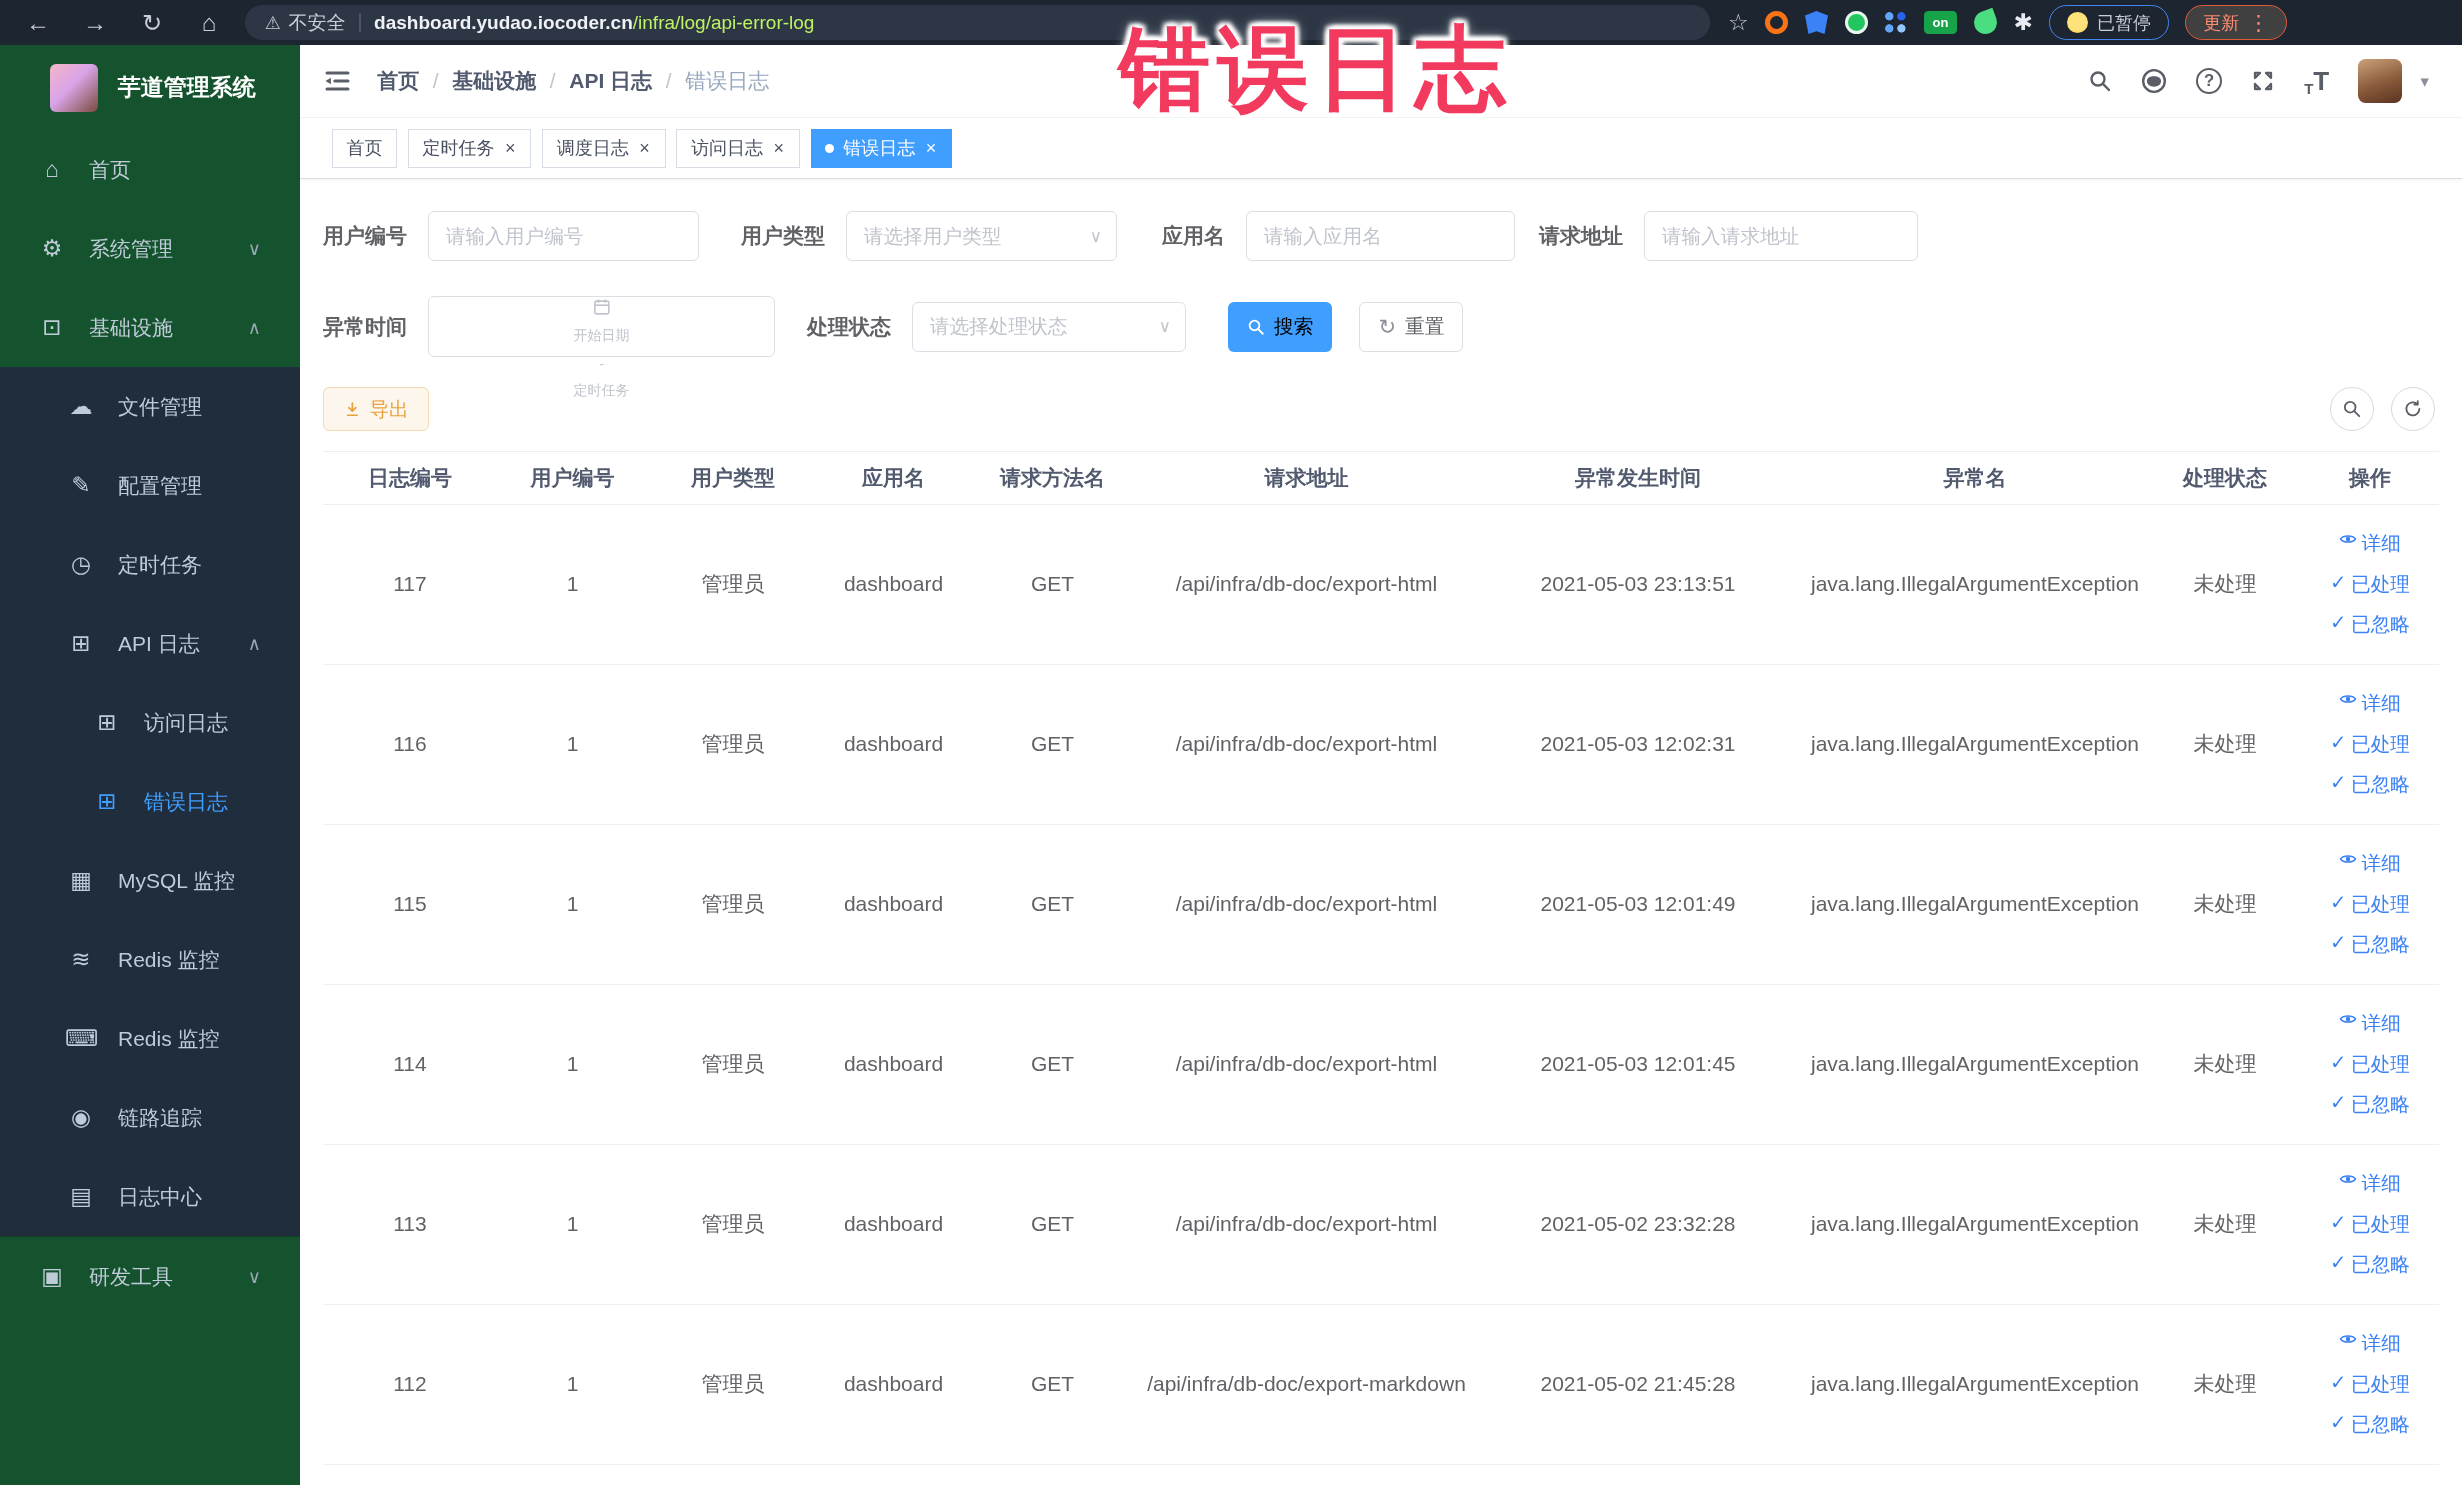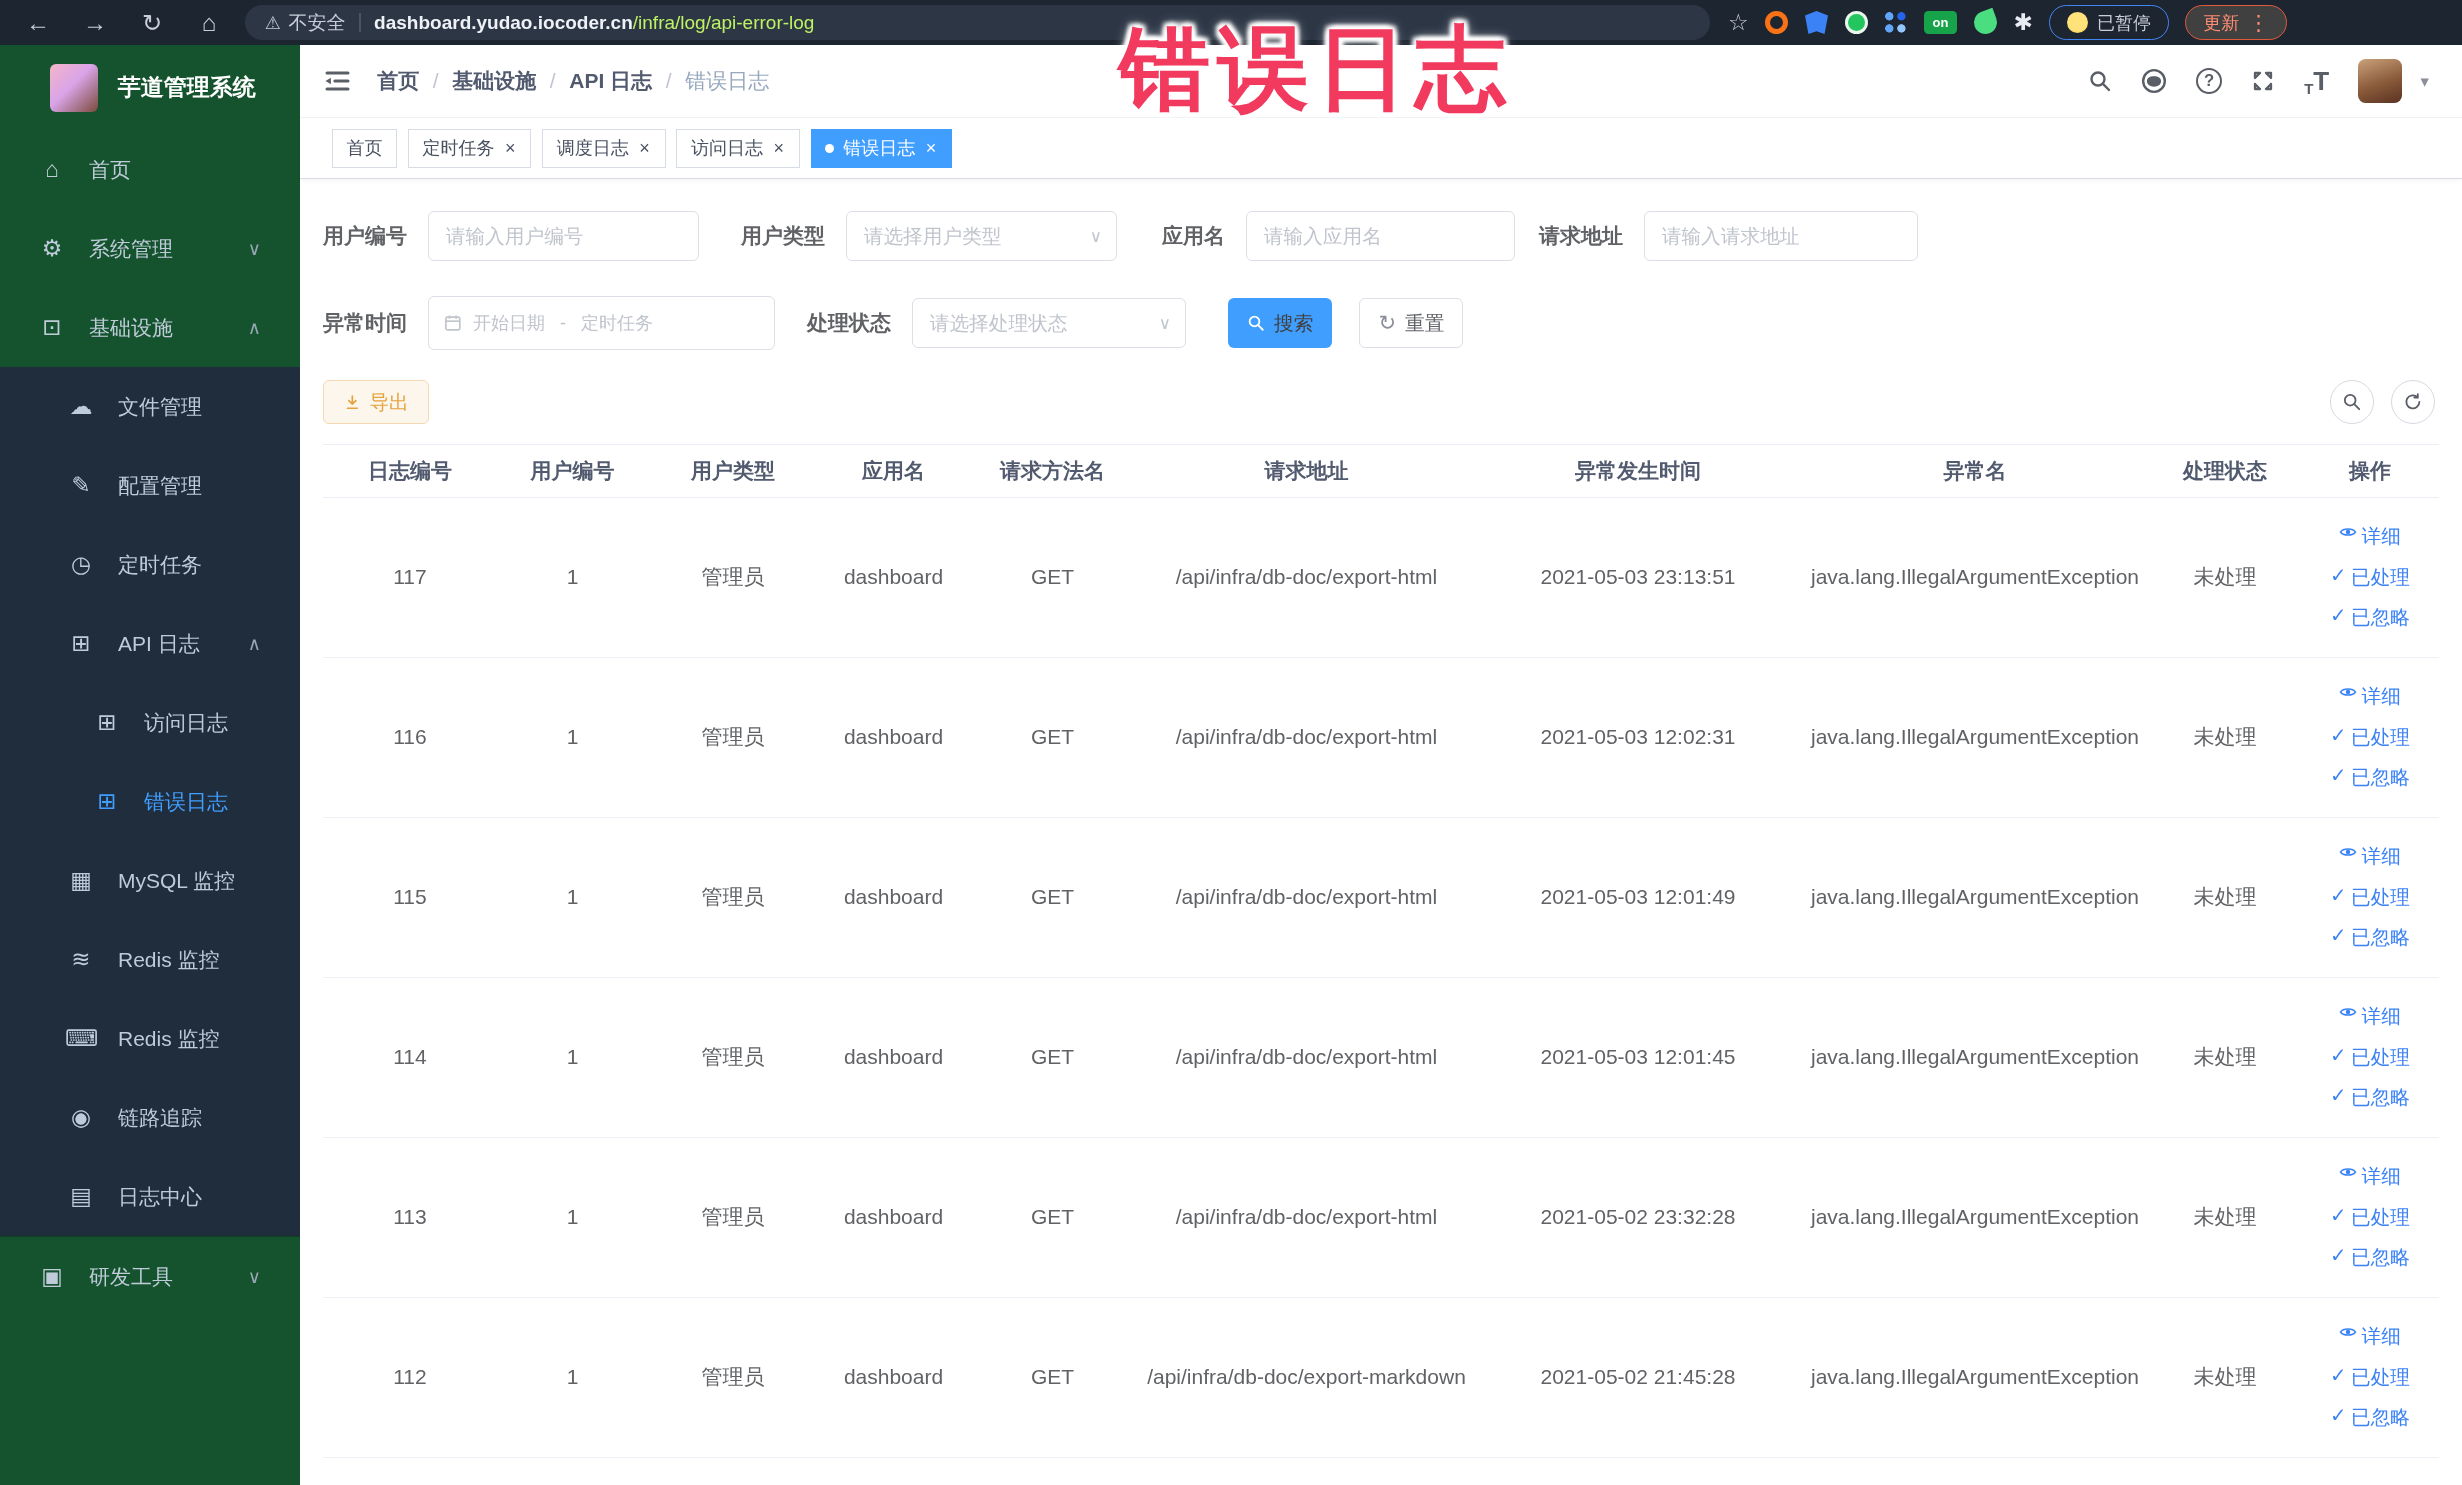--- a/index.html
+++ b/index.html
@@ -98,27 +98,27 @@
   .frow1 { margin-top:32px; }
   .frow2 { margin-top:35px; }
   .fgroup { display:flex; align-items:center; }
   .flabel { font-size:21px; color:#606266; font-weight:600; margin-right:21px; white-space:nowrap; }
   .finput { height:50px; border:1.5px solid #dcdfe6; border-radius:6px; background:#fff;
     font-size:19.7px; color:#606266; padding:0 16.7px; outline:none;
     font-family:"Liberation Sans","DejaVu Sans",sans-serif; }
   .finput::placeholder { color:#c0c4cc; }
   .fselect { position:relative; display:flex; align-items:center; }
   .fselect .sel-caret { position:absolute; right:15px; color:#c0c4cc; font-size:16.7px; pointer-events:none; }
-  .daterange { width:347px; height:54px; border:1.5px solid #dcdfe6; border-radius:6px;
-    display:flex; align-items:center; padding:0 13.6px; color:#c0c4cc; font-size:18px; gap:10.6px; }
+  .daterange { width:347px; height:61px; border:1.5px solid #dcdfe6; border-radius:6px;
+    display:flex; align-items:center; padding:0 13.6px; color:#c0c4cc; font-size:14px; gap:10.6px;flex-direction:column; }
   .daterange .cal { color:#c0c4cc; display:flex; }
   .daterange .dsep { color:#c0c4cc; margin:0 4.5px; }
   .btn { height:50px; border-radius:6px; display:inline-flex; align-items:center; gap:9px;
     font-size:19.7px; cursor:pointer; border:1.5px solid transparent; padding:0 18px; }
-  .btn-primary { background:#409eff; color:#404040; }
+  .btn-primary { background:#409eff; color:#000000; }
   .btn-plain { background:#fff; border-color:#dcdfe6; color:#606266; }
   .btn-plain .ricon { font-size:21px; color:#8a8f99; }
   .toolbar-row { margin-top:30px; display:flex; align-items:center; }
   .btn-export { height:44px; background:#fdf6ec; border:1.5px solid #f5dab1; color:#e6a23c;
     border-radius:6px; display:inline-flex; align-items:center; gap:9px; padding:0 19.7px;
     font-size:19.7px; cursor:pointer; }
   .circles { margin-left:auto; display:flex; gap:16.7px; padding-right:4.5px; }
   .circle-btn { width:44px; height:44px; border-radius:50%; border:1.5px solid #d6d9e0; background:#fff;
     color:#5a5e66; display:flex; align-items:center; justify-content:center; cursor:pointer; }
 

